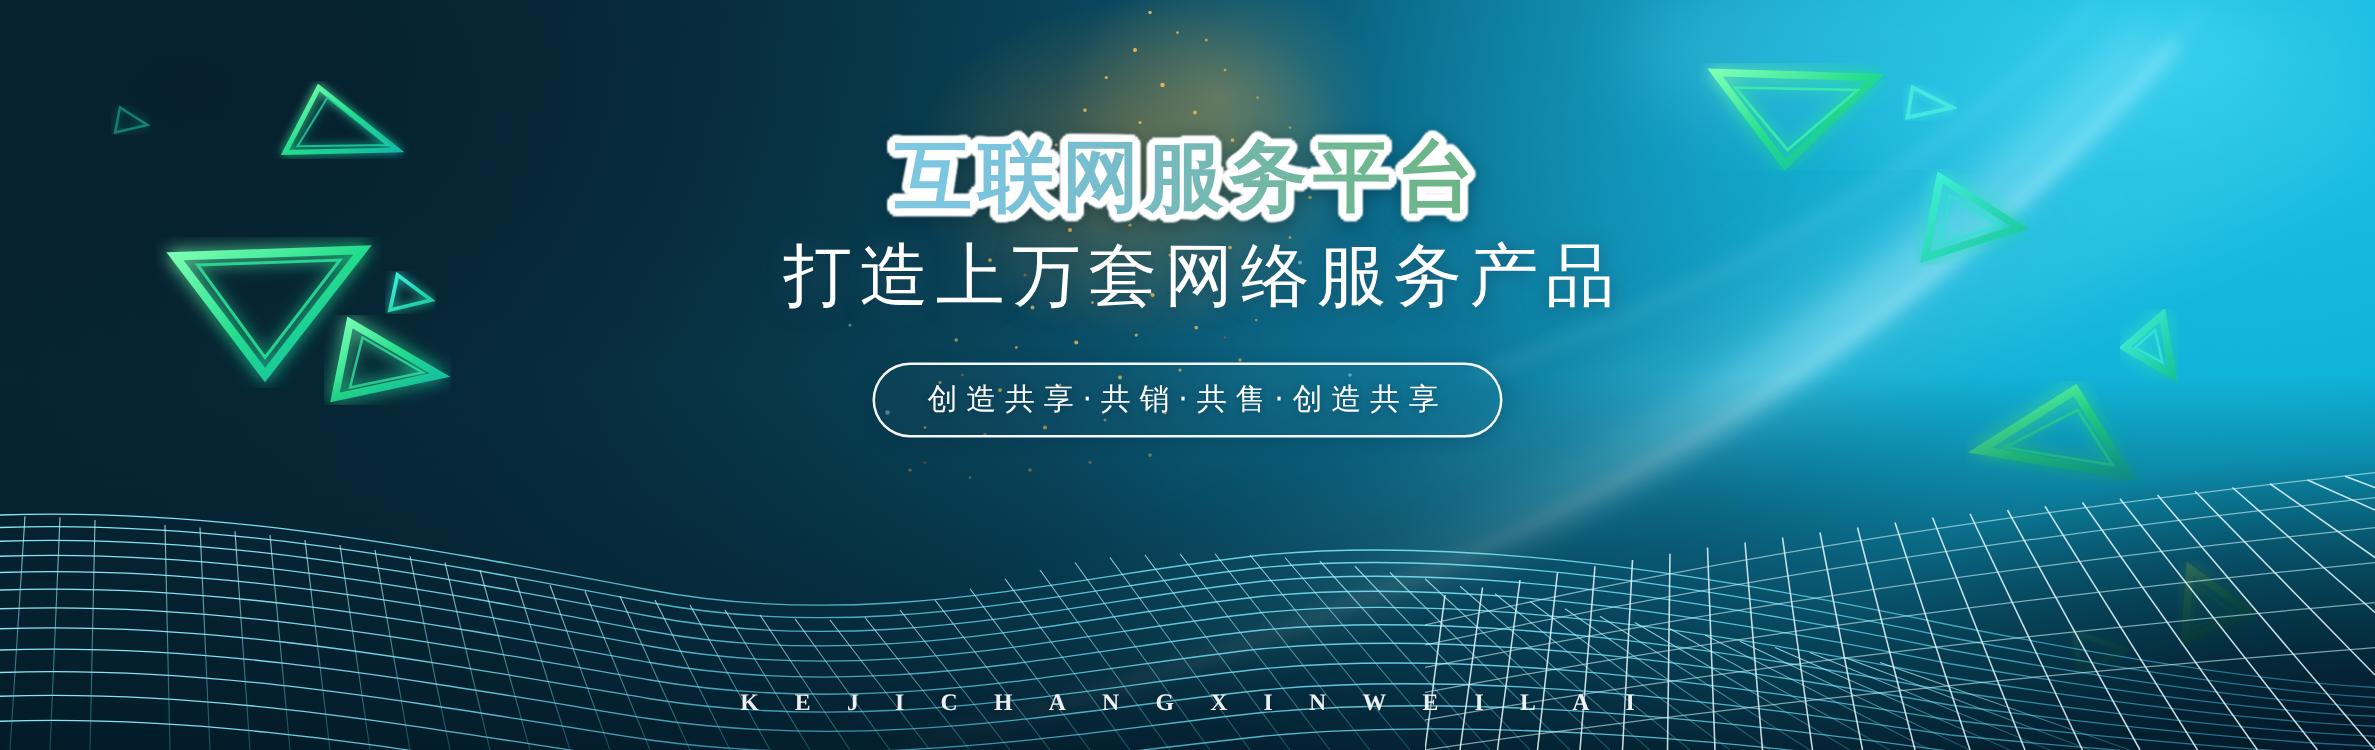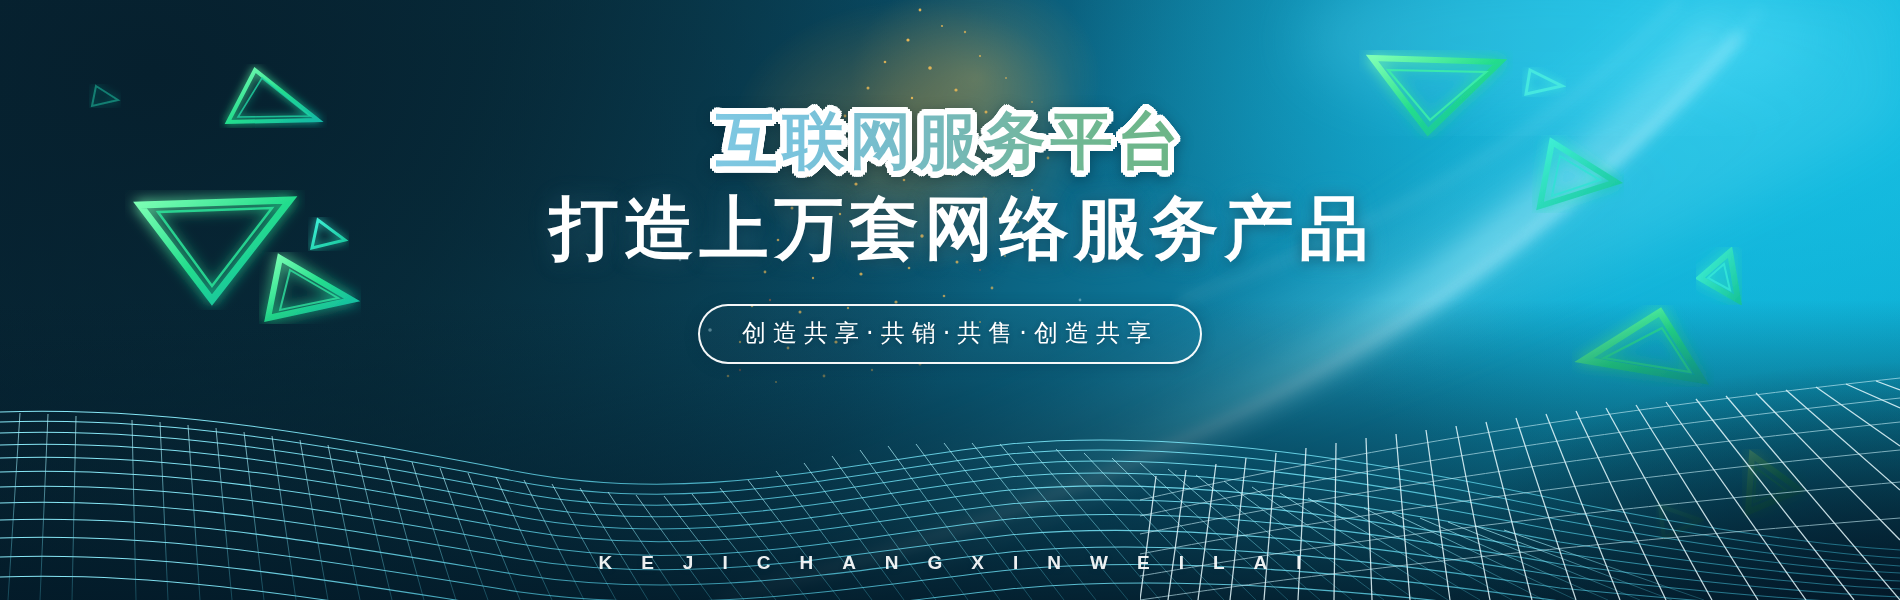--- a/index.html
+++ b/index.html
@@ -68,21 +68,21 @@
       drop-shadow(0 2px 0 #fff) drop-shadow(0 -2px 0 #fff)
       drop-shadow(2px 2px 0 #fff) drop-shadow(-2px -2px 0 #fff)
       drop-shadow(2px -2px 0 #fff) drop-shadow(-2px 2px 0 #fff)
       drop-shadow(0 3px 7px rgba(0,30,45,.40));
     white-space:nowrap;
   }
 
   .title-sub{
     margin-top:20px;
     font-family:"DejaVu Serif", serif;
-    font-size:69px; font-weight:700; letter-spacing:6px; line-height:1.05;
+    font-size:55px; font-weight:400; letter-spacing:6px; line-height:1.05;
     color:#ffffff; white-space:nowrap;
     text-shadow:0 2px 14px rgba(0,40,60,.55), 0 0 26px rgba(150,230,255,.22);
     margin-left:24px;
   }
 
   .pill{
     margin-top:40px;
     border:2px solid rgba(255,255,255,.96);
     border-radius:999px;
     padding:11px 42px 13px;
@@ -90,21 +90,21 @@
     font-family:"DejaVu Sans", sans-serif;
     font-size:24px; letter-spacing:7px; white-space:nowrap;
     text-shadow:0 1px 5px rgba(0,40,60,.45);
     box-shadow:0 2px 14px rgba(0,40,60,.28);
     background:rgba(255,255,255,.02);
   }
 
   .watermark{
     position:absolute; left:0; right:0; bottom:26px;
     text-align:center; color:#ffffff;
-    font-family:Liberation Sans, sans-serif;
+    font-family:Liberation Serif, serif;
     font-size:19px; font-weight:700; letter-spacing:29px;
     text-indent:29px;
     opacity:.93;
     text-shadow:0 1px 5px rgba(0,40,60,.6);
     pointer-events:none;
   }
 </style>
 </head>
 <body>
 

